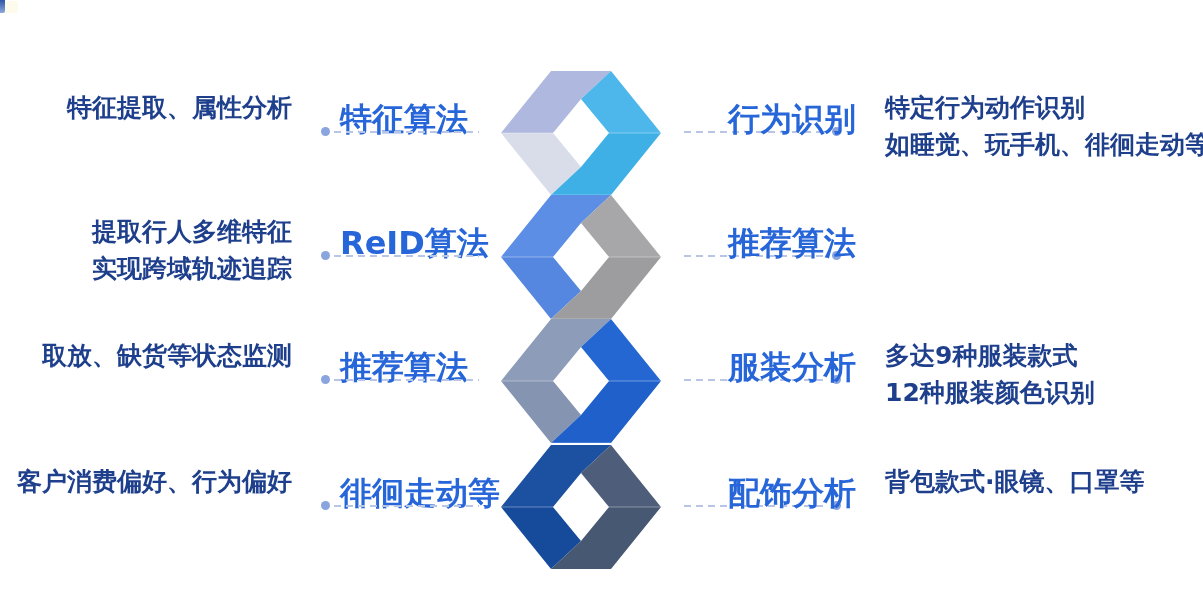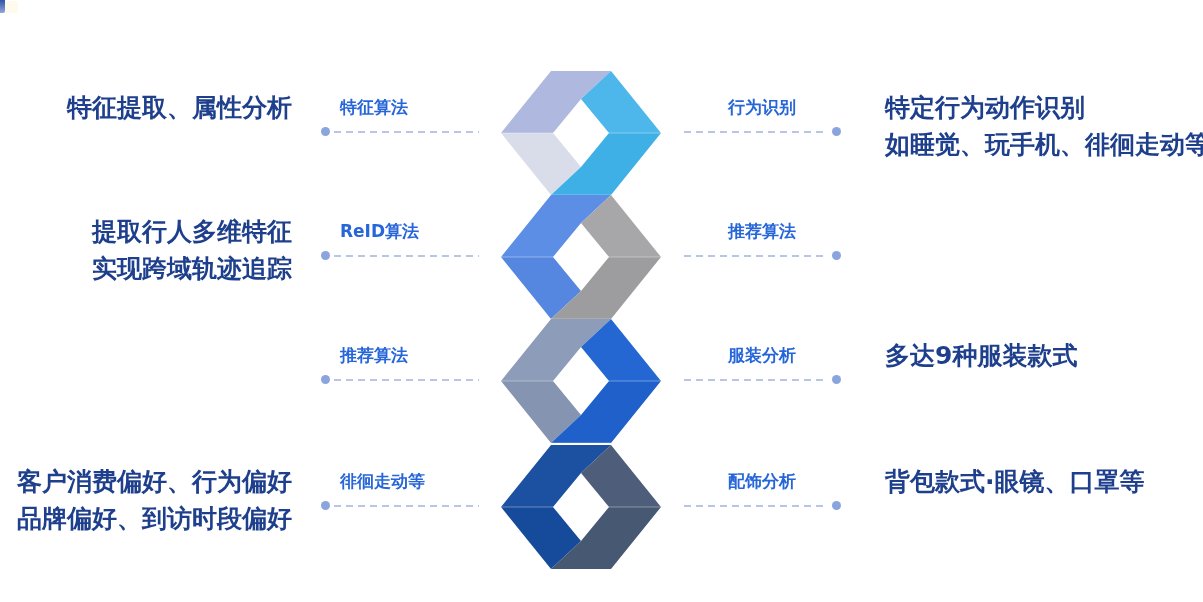--- a/index.html
+++ b/index.html
@@ -20,21 +20,21 @@
   .row{position:absolute;left:0;top:0;width:1203px;height:0;}
   .r0{top:89px}.r1{top:213px}.r2{top:337px}.r3{top:463px}
   .desc{
     position:absolute;top:0;font-size:25px;line-height:37px;font-weight:600;
     color:var(--desc-color);white-space:nowrap;
   }
   .desc .dline{display:block;}
   .left-desc{right:911px;text-align:right;}
   .right-desc{left:885px;text-align:left;}
   .label{
-    position:absolute;top:0;font-size:17px;line-height:37px;font-weight:700;
+    position:absolute;top:12px;font-size:32px;line-height:37px;font-weight:700;
     color:var(--label-color);white-space:nowrap;text-align:center;
   }
   .left-label{left:340px;}
   .right-label{left:728px;}
   .connector{position:absolute;top:38px;height:9px;}
   .connector.left{left:321px;width:158px;}
   .connector.right{left:684px;width:157px;}
   .dot{
     position:absolute;top:0;width:9px;height:9px;border-radius:50%;
     background:var(--dot-color);
@@ -116,40 +116,41 @@
       <span class="dot"></span>
       <span class="dashline"></span>
     </div>
     <div class="label right-label">推荐算法</div>
     <div class="desc right-desc">
     </div>
   </div>
 
   <div class="row r2">
     <div class="desc left-desc">
+      <span class="dline">取放、缺货等状态监测</span>
     </div>
     <div class="label left-label">推荐算法</div>
     <div class="connector left">
       <span class="dot"></span>
       <span class="dashline"></span>
     </div>
     <div class="connector right">
       <span class="dot"></span>
       <span class="dashline"></span>
     </div>
     <div class="label right-label">服装分析</div>
     <div class="desc right-desc">
       <span class="dline">多达9种服装款式</span>
+      <span class="dline">12种服装颜色识别</span>
     </div>
   </div>
 
   <div class="row r3">
     <div class="desc left-desc">
       <span class="dline">客户消费偏好、行为偏好</span>
-      <span class="dline">品牌偏好、到访时段偏好</span>
     </div>
     <div class="label left-label">徘徊走动等</div>
     <div class="connector left">
       <span class="dot"></span>
       <span class="dashline"></span>
     </div>
     <div class="connector right">
       <span class="dot"></span>
       <span class="dashline"></span>
     </div>

